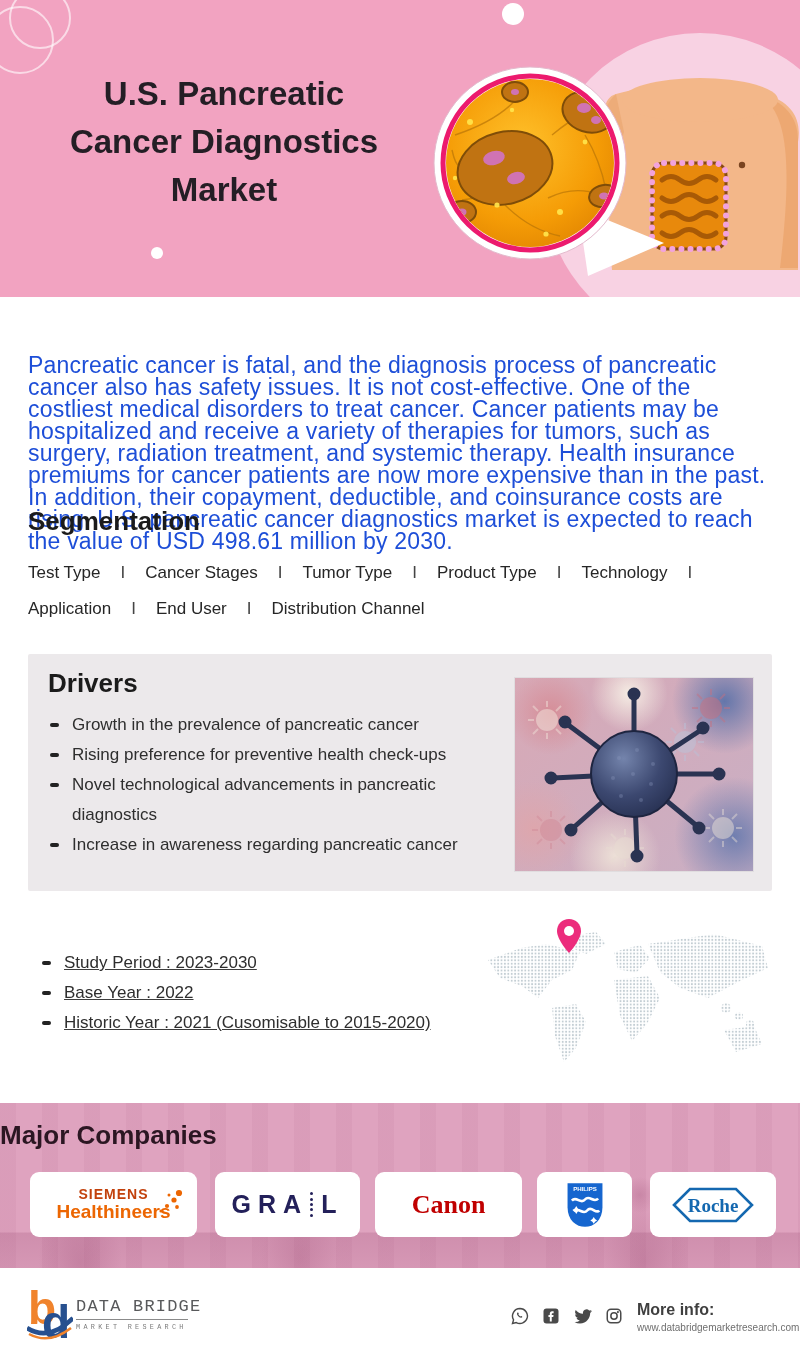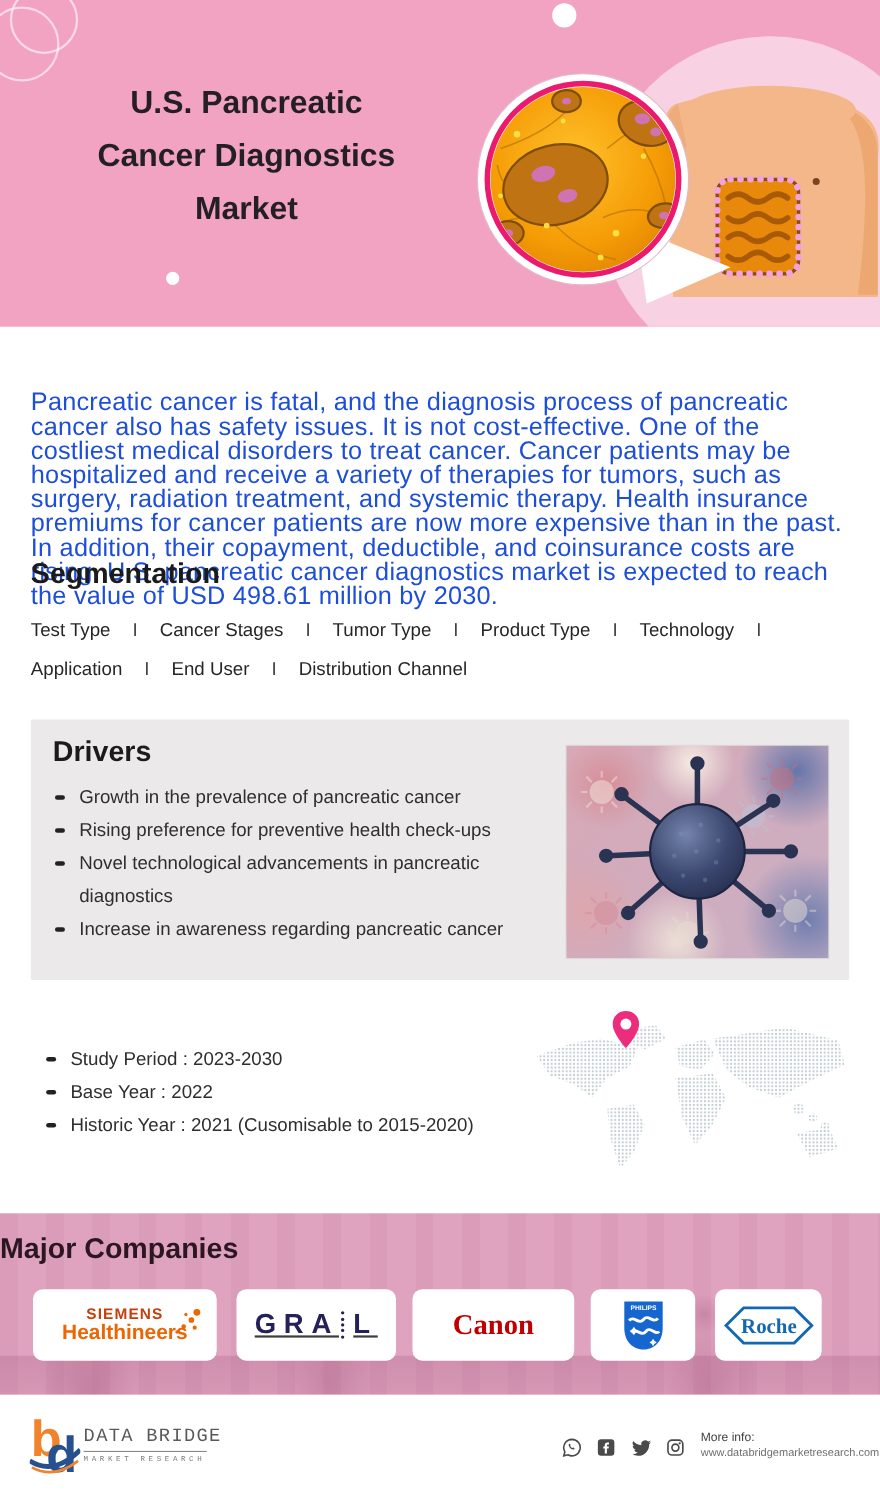--- a/index.html
+++ b/index.html
@@ -3,21 +3,21 @@
 <meta charset="utf-8">
 <style>
   html,body{margin:0;padding:0;background:#fff;}
   #page{position:relative;width:800px;height:1355px;overflow:hidden;
         font-family:"Liberation Sans",sans-serif;color:#3d3d3d;background:#fff;}
   .abs{position:absolute;}
 
   
   .hero{left:0;top:0;width:800px;height:297px;background:#F2A3C1;overflow:hidden;}
   .hero-title{left:30px;top:70px;width:388px;text-align:center;
-              font-size:29px;line-height:48px;font-weight:bold;color:#241E25;z-index:3;}
+              font-size:33px;line-height:48px;font-weight:bold;color:#241E25;z-index:3;}
 
   
   .intro{left:28px;top:331px;width:742px;font-size:23px;line-height:22px;
          letter-spacing:.2px;color:#1d4ed8;}
 
   
   .seg-heading{left:28px;top:506px;font-size:26px;font-weight:bold;color:#1b1b1b;}
   .seg-row{left:28px;width:744px;display:flex;flex-wrap:wrap;gap:16px 20px;
            font-size:17px;color:#262626;}
   .seg-row.r1{top:563px;} .seg-row.r2{top:599px;}
@@ -36,21 +36,21 @@
       background:
         radial-gradient(60px 60px at 15% 18%,rgba(214,140,150,.95),transparent 70%),
         radial-gradient(75px 75px at 88% 12%,rgba(88,112,168,.9),transparent 70%),
         radial-gradient(85px 85px at 92% 82%,rgba(96,118,172,.85),transparent 70%),
         radial-gradient(70px 70px at 8% 78%,rgba(222,166,172,.95),transparent 70%),
         radial-gradient(55px 55px at 48% 8%,rgba(247,240,230,.95),transparent 70%),
         radial-gradient(65px 65px at 42% 92%,rgba(238,226,216,.95),transparent 70%),
         linear-gradient(135deg,#D8A9B6,#C9AFC4);}
 
   
-  .study-list{left:42px;top:948px;width:440px;}
+  .study-list{left:42px;top:948px;width:440px;text-decoration:underline;}
   .study-list li{line-height:31px;}
   .map-wrap{left:476px;top:928px;width:300px;height:140px;}
   .pin-wrap{left:556px;top:918px;width:26px;height:36px;z-index:2;}
 
   
   .band{left:0;top:1103px;width:800px;height:165px;background:#DFA3BF;overflow:hidden;}
   .band::before{content:"";position:absolute;inset:0;
       background:
         radial-gradient(26px 26px at 80px 95px,rgba(150,70,110,.28),transparent 70%),
         radial-gradient(60px 90px at 80px 160px,rgba(150,70,110,.25),transparent 70%),
@@ -58,43 +58,43 @@
         radial-gradient(55px 85px at 300px 155px,rgba(150,70,110,.2),transparent 70%),
         radial-gradient(26px 26px at 640px 92px,rgba(150,70,110,.25),transparent 70%),
         radial-gradient(60px 90px at 645px 158px,rgba(150,70,110,.22),transparent 70%),
         linear-gradient(180deg,transparent 78%,rgba(150,70,110,.22) 79%,rgba(150,70,110,.12)),
         repeating-linear-gradient(90deg,rgba(150,70,110,.07) 0 16px,transparent 16px 42px);}
   .band-heading{left:0;top:17px;width:708px;text-align:left;
                 font-size:26px;font-weight:bold;color:#2B1622;z-index:1;}
   .logo-card{top:1172px;height:65px;background:#fff;border-radius:9px;z-index:2;
              display:flex;align-items:center;justify-content:center;}
   .card-siemens{left:30px;width:167px;flex-direction:column;gap:0;position:absolute;}
-  .card-grail{left:215px;width:145px;position:absolute;text-decoration:underline;}
+  .card-grail{left:215px;width:145px;position:absolute;}
   .card-canon{left:375px;width:147px;position:absolute;}
   .card-philips{left:537px;width:95px;position:absolute;}
-  .card-roche{left:650px;width:97px;position:absolute;}
+  .card-roche{left:650px;width:126px;position:absolute;}
   .siemens-line1{font-size:14px;font-weight:bold;letter-spacing:1px;color:#c2410c;text-align:center;}
   .siemens-line2{font-size:19px;font-weight:bold;color:#EC6602;margin-top:-1px;}
   .siemens-dots{position:absolute;right:14px;top:13px;}
   .grail{display:flex;align-items:center;font-size:25px;font-weight:600;
          letter-spacing:7px;color:#23205A;}
   .grail-i{display:inline-flex;flex-direction:column;gap:2.4px;margin:0 8px 0 2px;}
   .grail-i i{width:3px;height:3px;border-radius:50%;background:#23205A;}
   .canon{font-family:"Liberation Serif",serif;font-weight:bold;font-size:26px;color:#C00000;}
 
   
   .footer{left:0;top:1268px;width:800px;height:87px;background:#fff;}
   .db-text{left:76px;top:1297px;width:112px;font-family:Liberation Mono, monospace;}
   .db-title{font-size:17px;letter-spacing:1.2px;color:#58595B;white-space:nowrap;}
   .db-rule{border:0;border-top:1px solid #8a8a8a;margin:3px 0 3px 0;}
   .db-sub{font-size:6.8px;letter-spacing:3.3px;color:#7c7c7c;white-space:nowrap;}
   .social-row{left:511px;top:1306px;display:flex;gap:13px;align-items:center;}
   .social-row svg{display:block;}
   .info-block{left:637px;top:1299px;}
-  .info-label{font-size:11px;font-weight:normal;color:#3F3F3F;}
+  .info-label{font-size:16px;font-weight:bold;color:#3F3F3F;}
   .info-url{font-size:10px;color:#6F6F6F;margin-top:3px;}
 </style>
 </head>
 <body>
 
 <div id="page">
 
   <div class="abs hero">
     <svg class="abs" style="left:0;top:0" width="800" height="297" viewBox="0 0 800 297">
       <defs>

